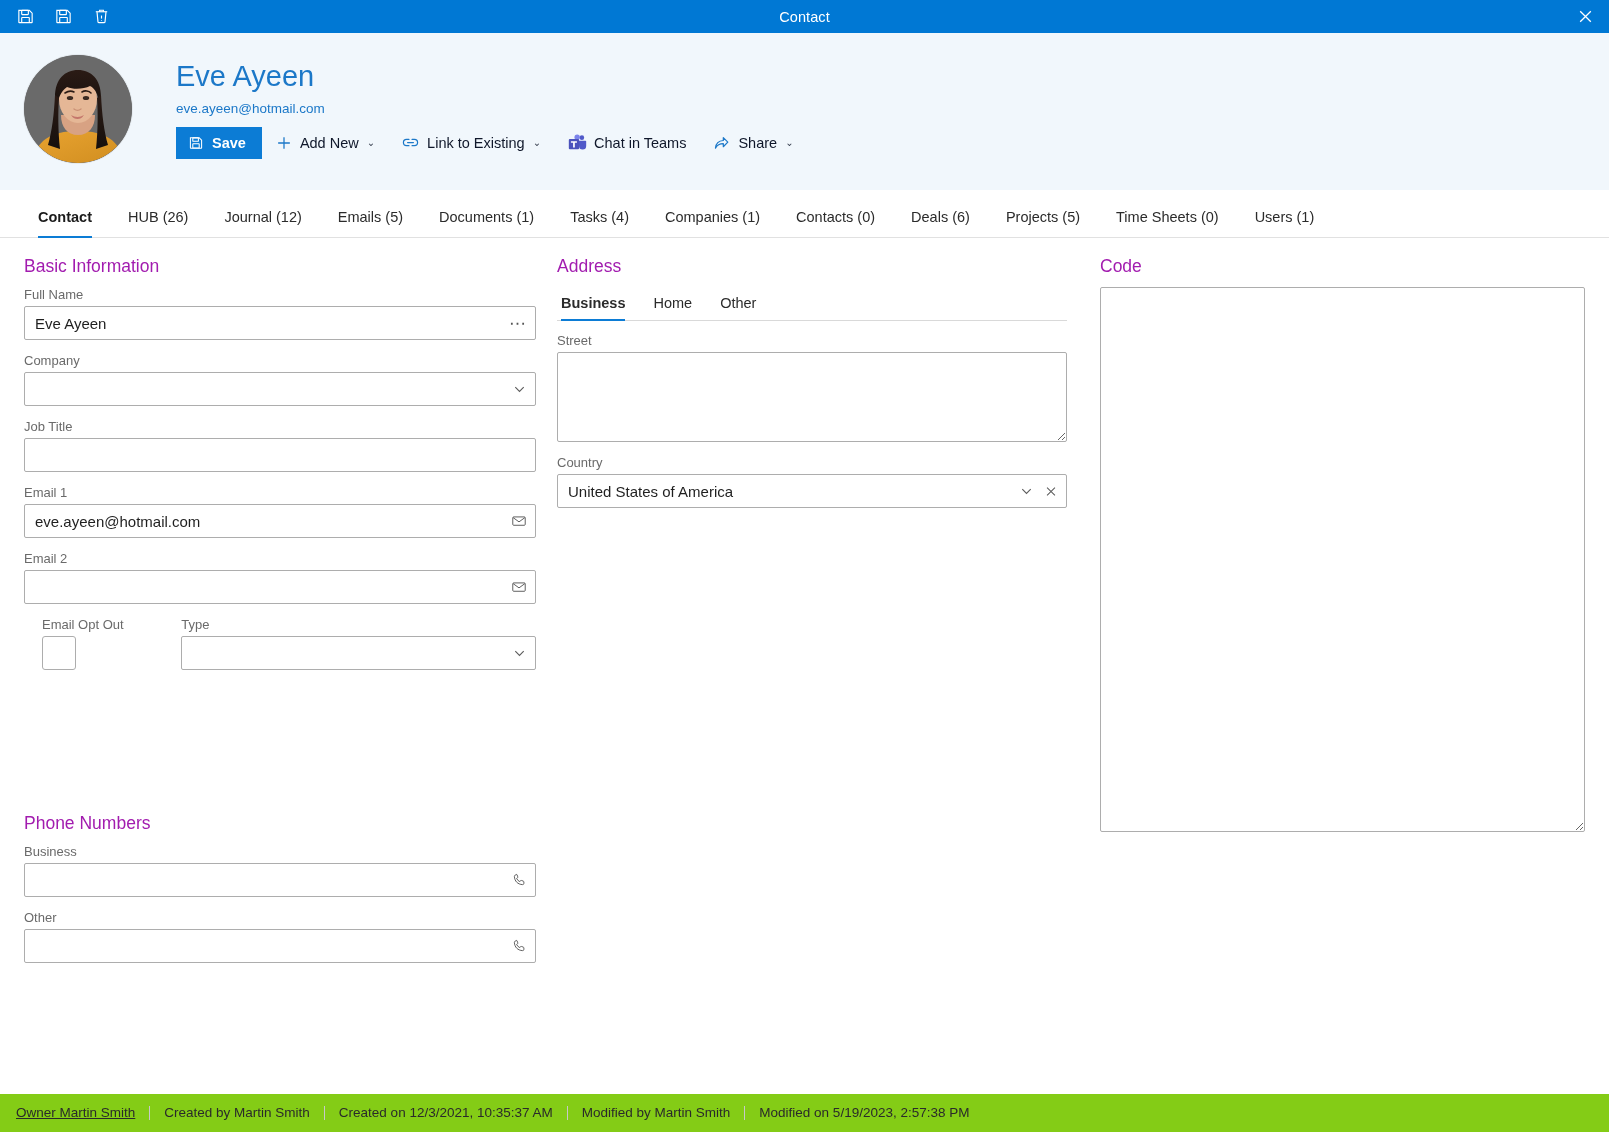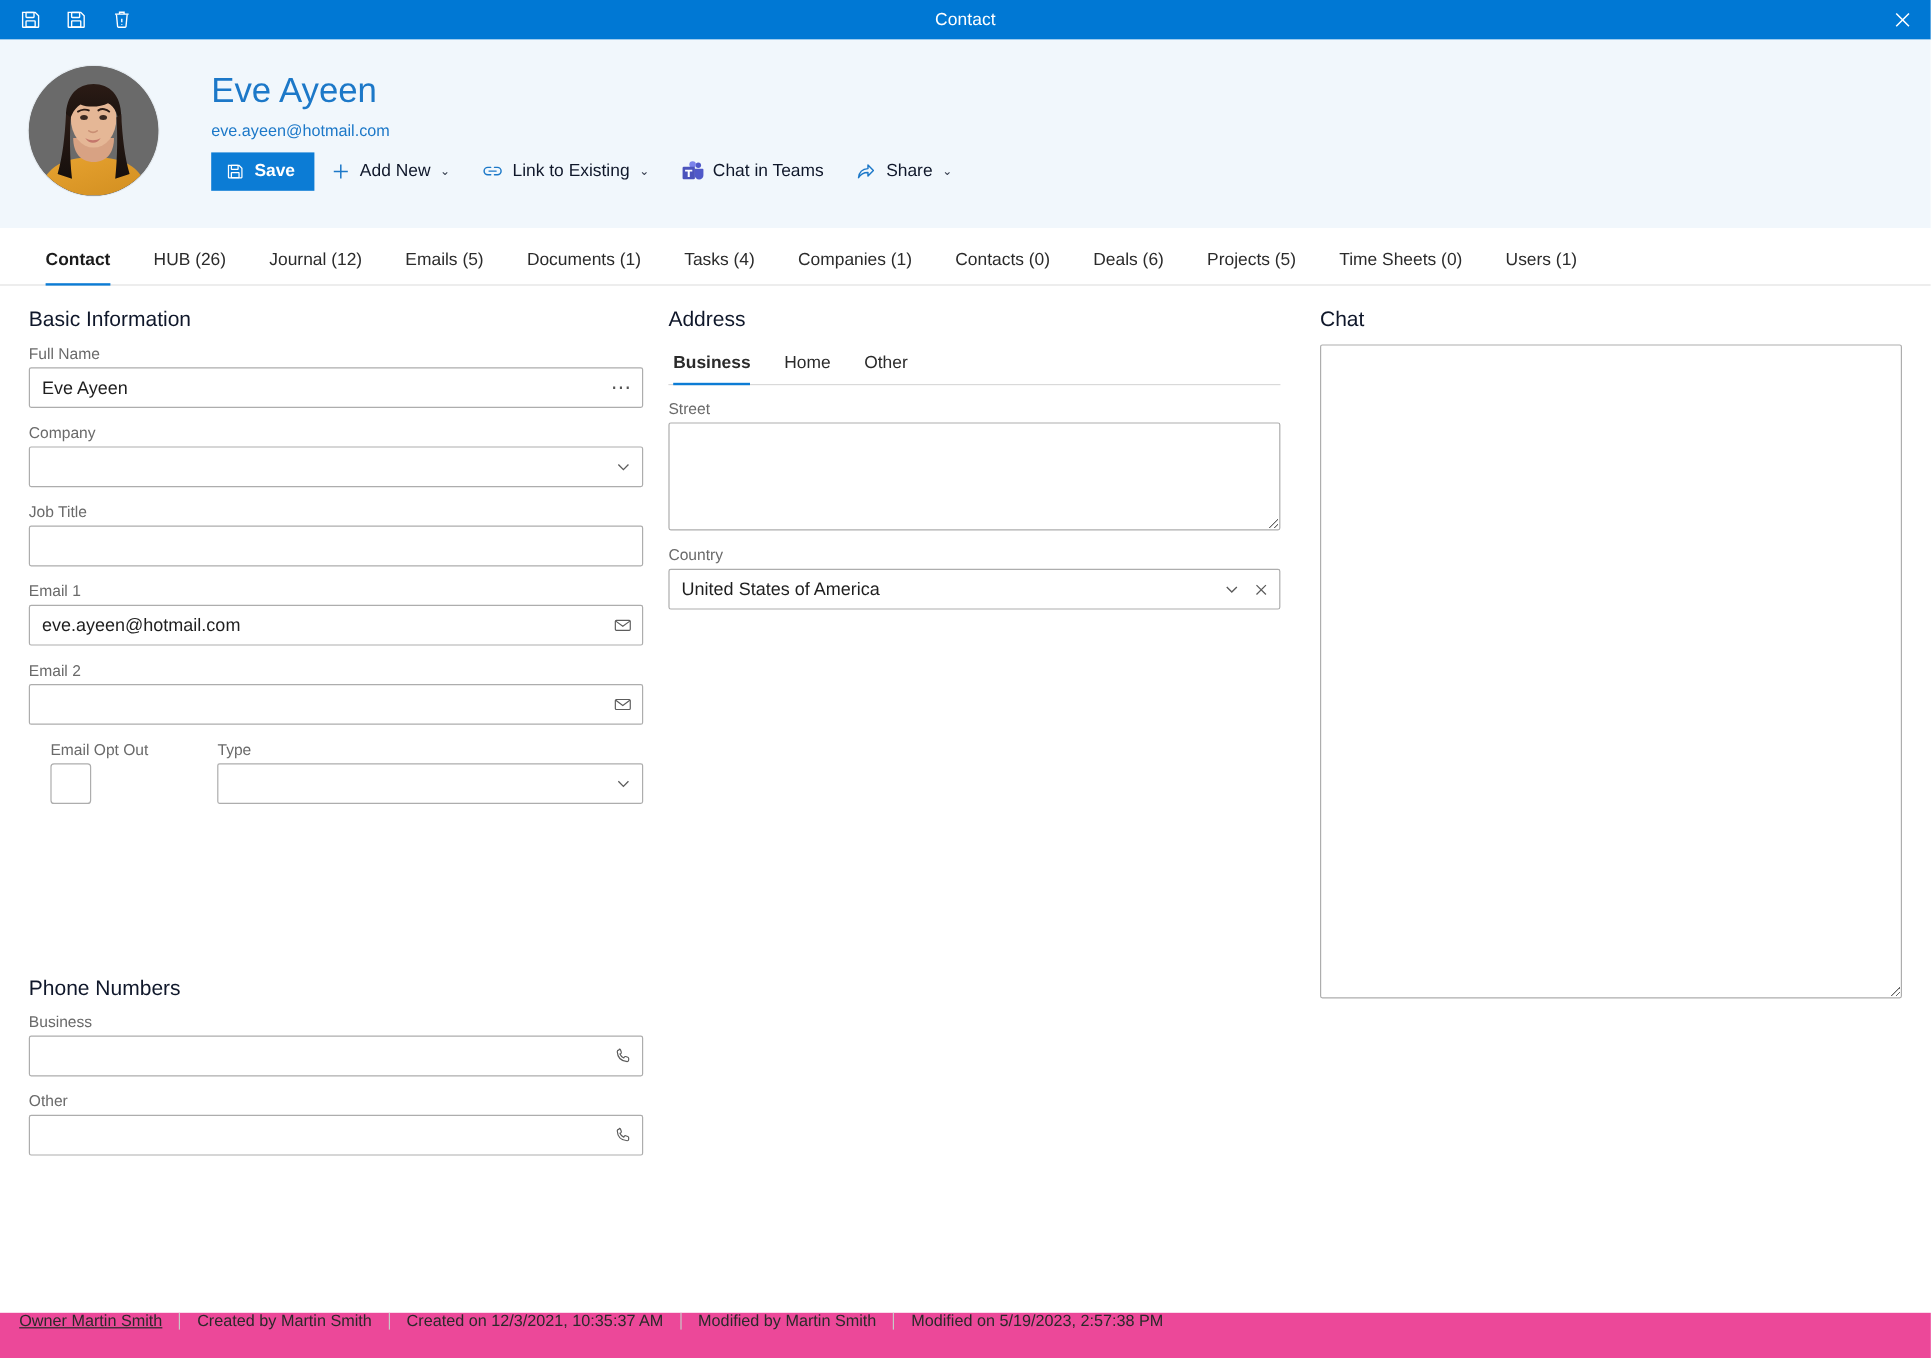--- a/index.html
+++ b/index.html
@@ -156,21 +156,21 @@
   .columns {
     display: flex;
     padding-top: 18px;
   }
   .col-basic { width: 512px; flex: 0 0 512px; }
   .col-address { width: 510px; flex: 0 0 510px; margin-left: 21px; }
   .col-note { flex: 1 1 auto; margin-left: 33px; }
 
   .section-title {
     font-size: 17.5px;
-    color: #0f172a;
+    color: #a21caf;
     font-weight: 400;
     margin: 0 0 10px 0;
   }
   .field { margin-bottom: 13px; }
   .flabel {
     font-size: 13px;
     color: #6A6A6A;
     margin-bottom: 4px;
     display: block;
   }
@@ -263,25 +263,25 @@
     top: 575px;
     width: 512px;
   }
 
   
   .footer {
     position: absolute;
     left: 0; right: 0; bottom: 0;
     height: 38px;
     display: flex;
-    align-items: flex-start;
+    align-items: center;
     padding: 0 16px;
     font-size: 13.5px;
     color: #2A2A2A;
-    background: #ec4899;
+    background: #84cc16;
   }
   .foot-item {
     padding: 0 14px;
     border-right: 1px solid #C8C8C8;
     line-height: 1;
     white-space: nowrap;
   }
   .foot-item:first-child { padding-left: 0; }
   .foot-item:last-child { border-right: none; }
   .foot-link { text-decoration: underline; cursor: pointer; color: #2A2A2A; }
@@ -547,21 +547,21 @@
               <svg width="14" height="14" viewBox="0 0 16 16" stroke="#5C5C5C" stroke-width="1.2" fill="none">
                 <path d="M3.5 3.5l9 9M12.5 3.5l-9 9"></path>
               </svg>
             </span>
           </span>
         </div>
       </div>
     </div>
 
     <div class="col-note">
-      <div class="section-title">Chat</div>
+      <div class="section-title">Code</div>
       <textarea class="ta note-ta" placeholder="" style=""></textarea>
     </div>
   </div>
 
   <div class="phones">
     <div class="section-title">Phone Numbers</div>
 
     <div class="field">
       <span class="flabel">Business</span>
       <div class="inp-wrap">

